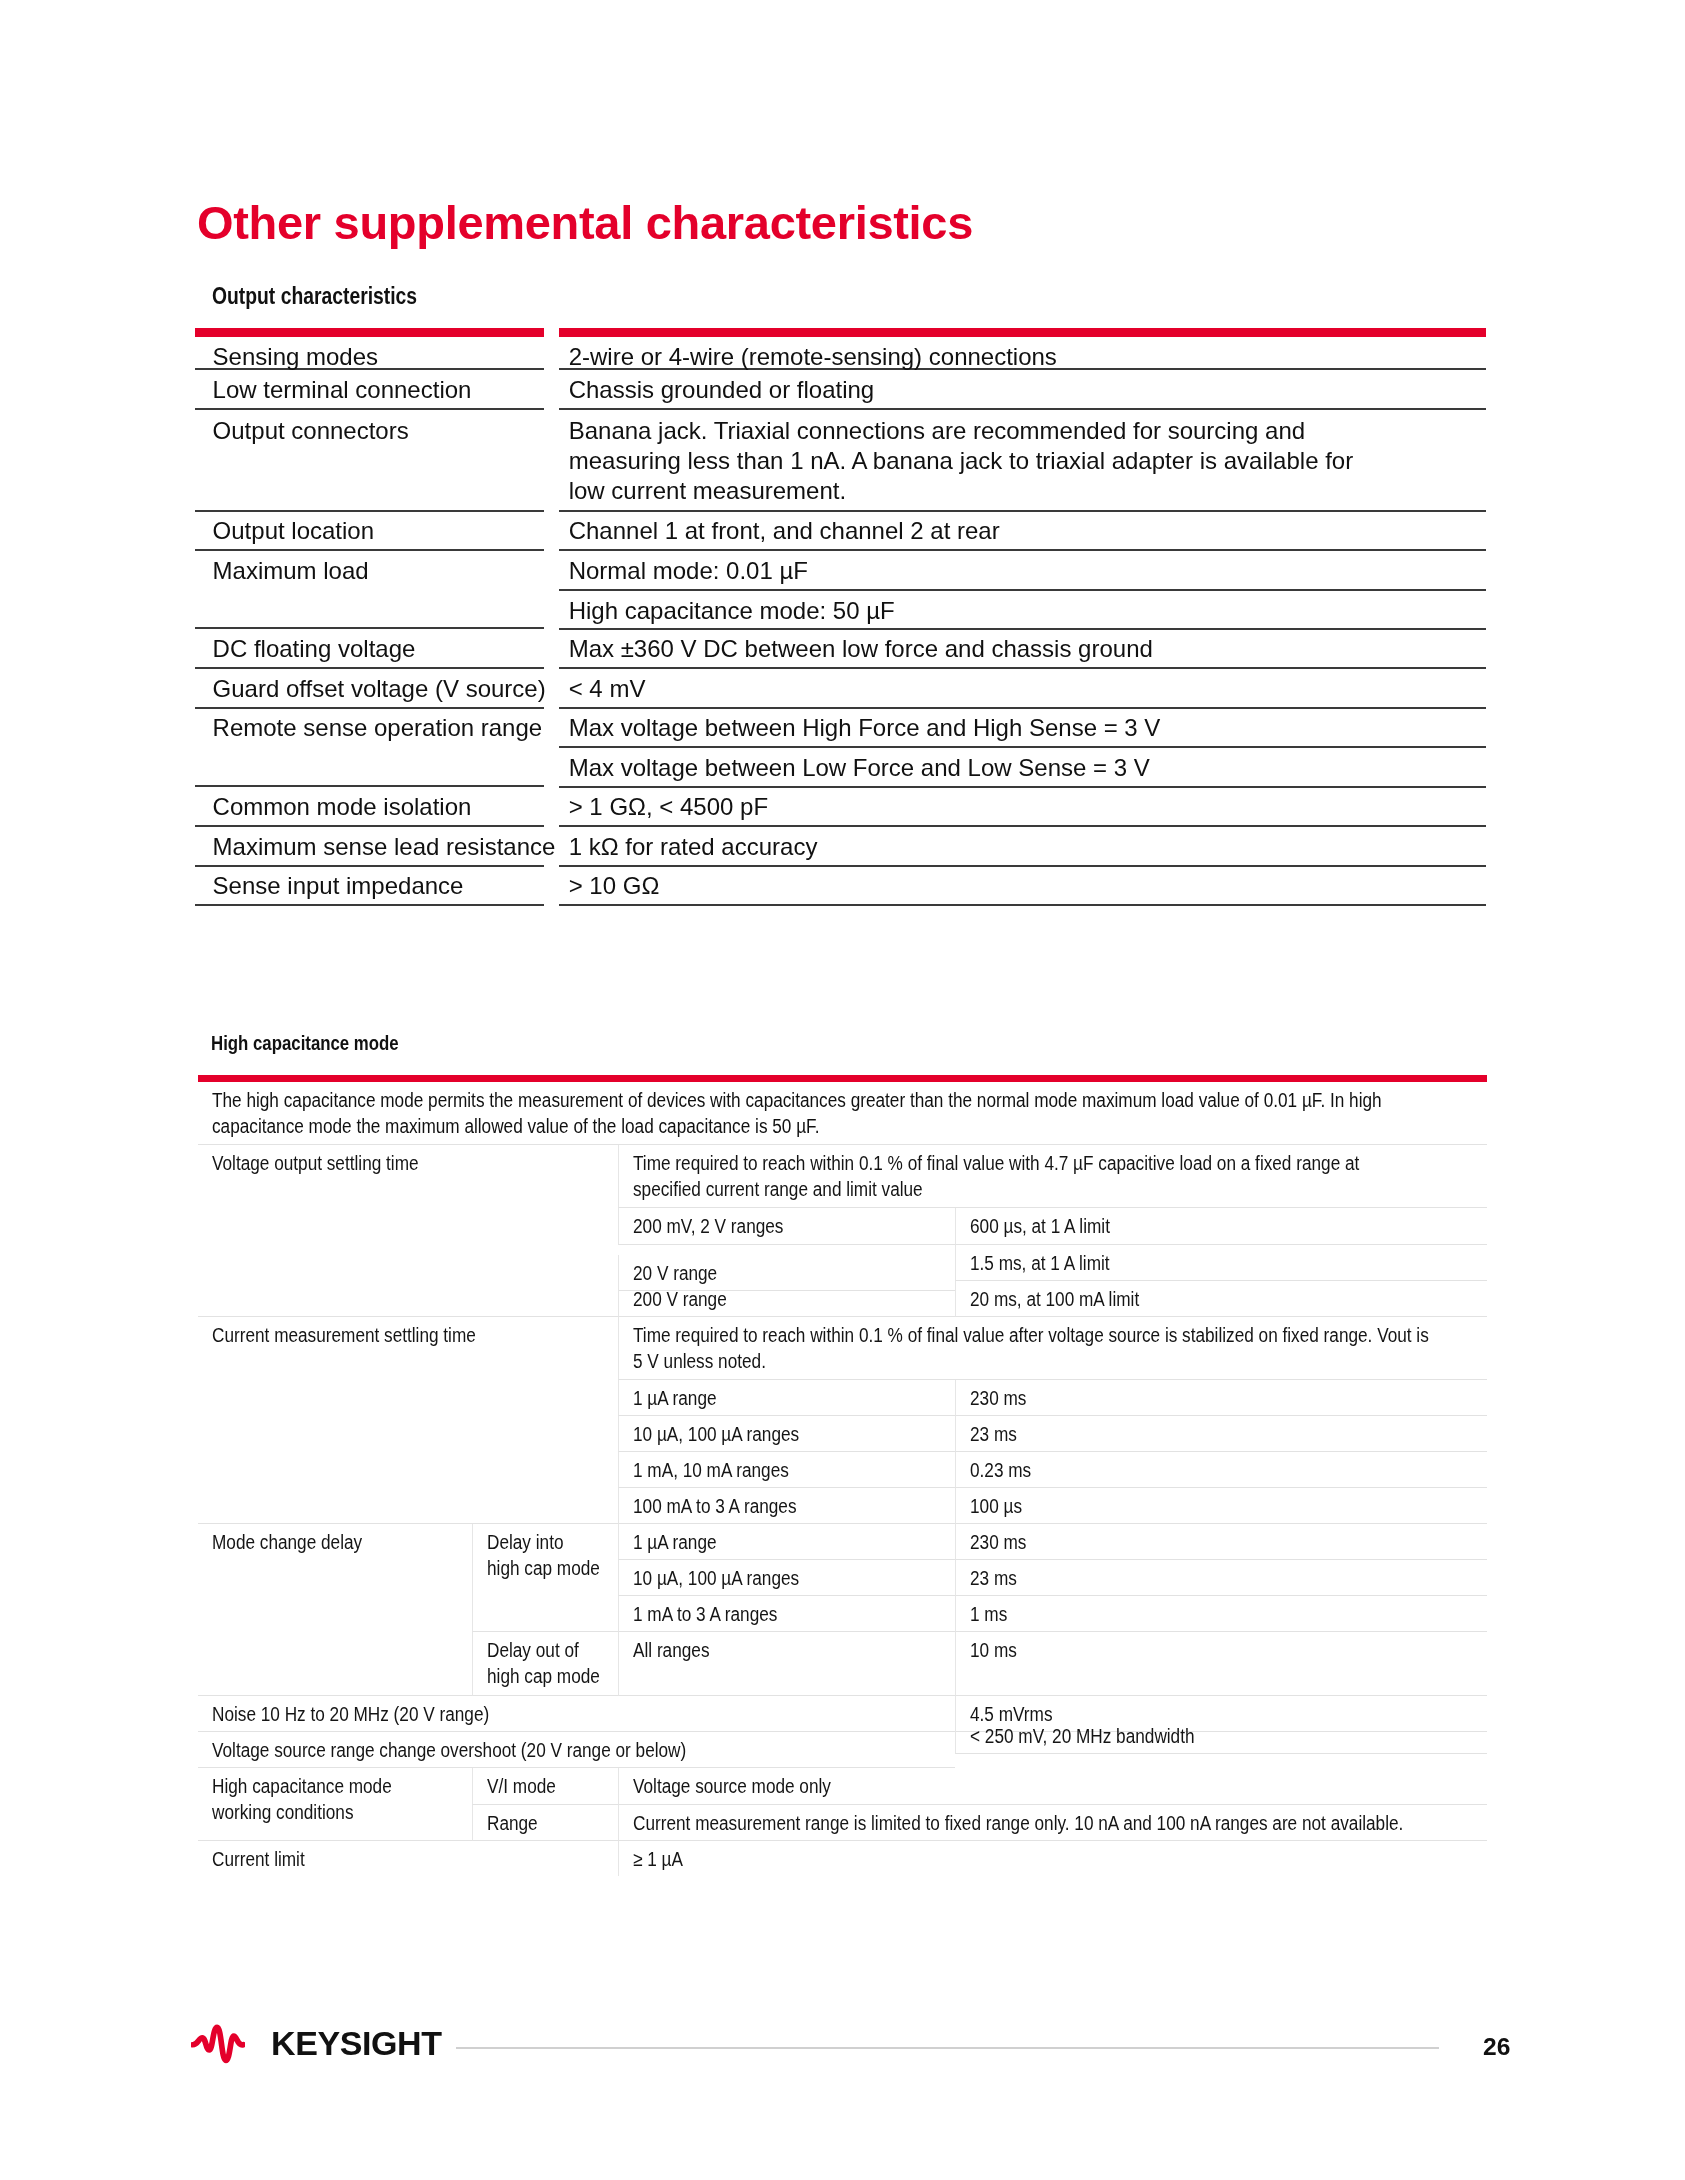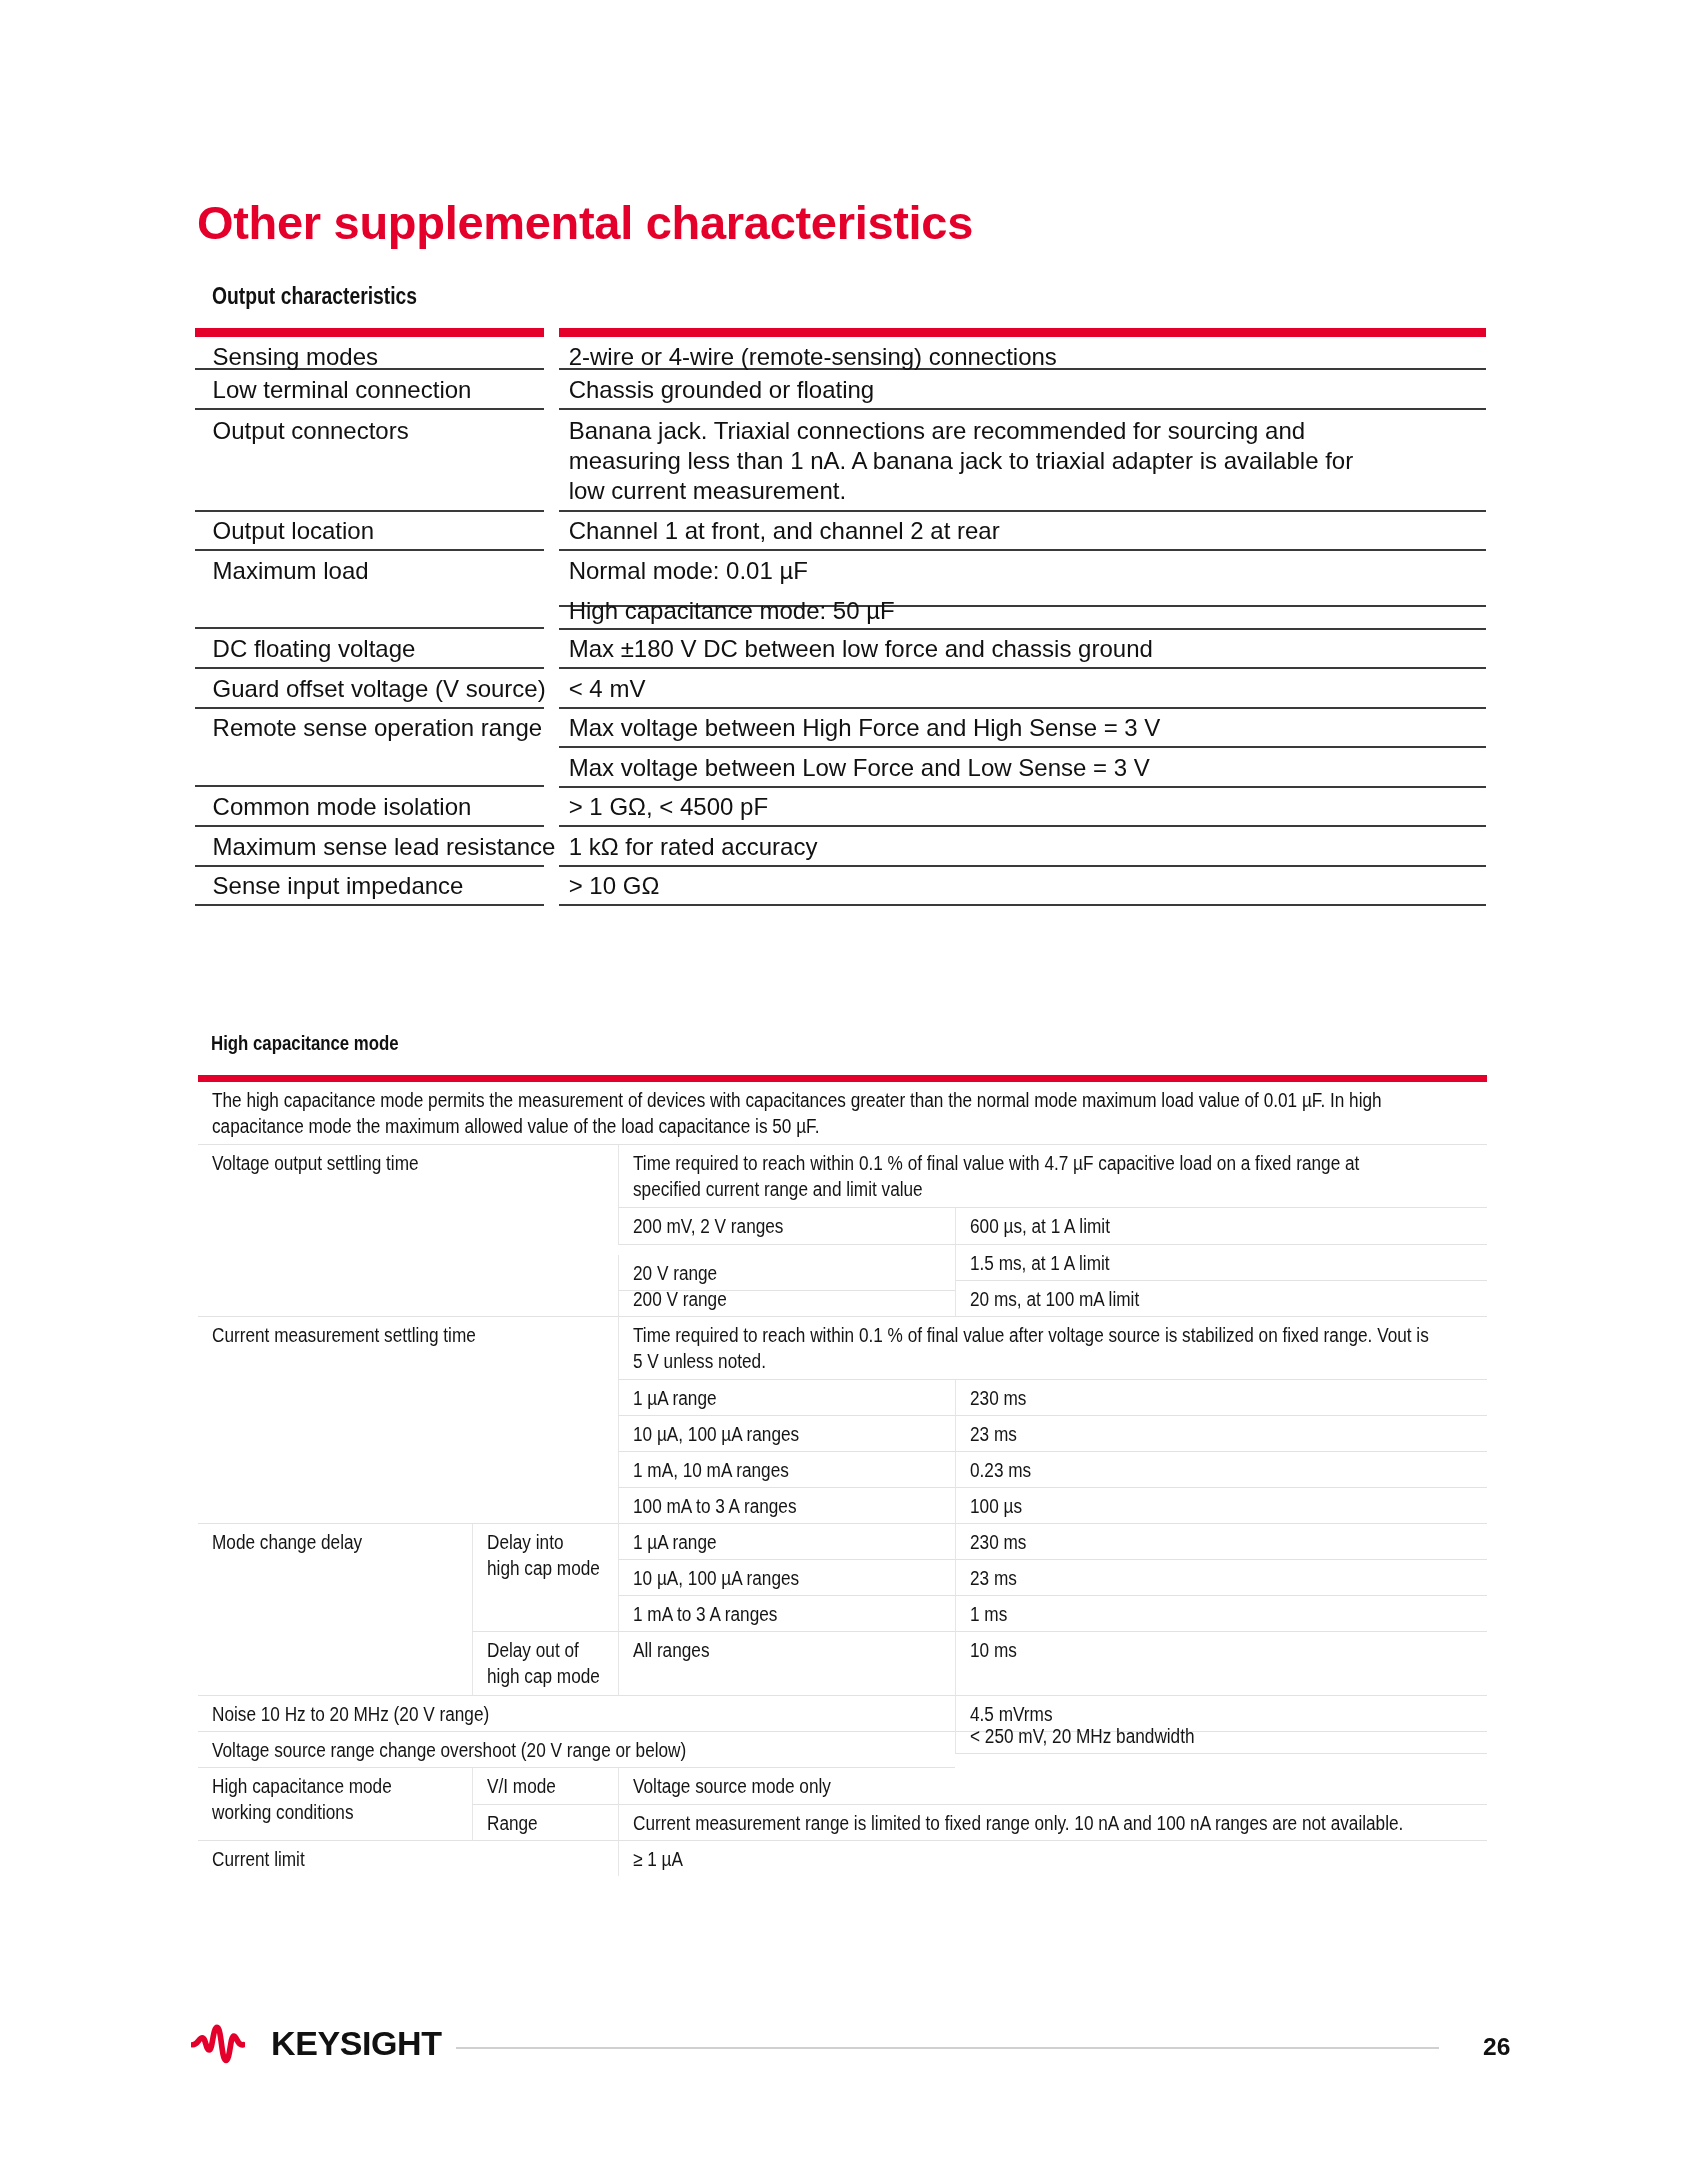--- a/index.html
+++ b/index.html
@@ -68,27 +68,27 @@
     </div>
   </div>
 
   <div class="oc-row" style="top:183px;">
     <div class="oc-cell left" style="height:40px;">Output location</div>
     <div class="oc-cell right" style="height:40px;">Channel 1 at front, and channel 2 at rear</div>
   </div>
 
   <div class="oc-row" style="top:223px;">
     <div class="oc-cell left" style="height:78px;">Maximum load</div>
-    <div class="oc-cell right" style="height:56px;">Normal mode: 0.01 µF</div>
+    <div class="oc-cell right" style="height:40px;">Normal mode: 0.01 µF</div>
     <div class="oc-cell right" style="top:40px; height:39px;">High capacitance mode: 50 µF</div>
   </div>
 
   <div class="oc-row" style="top:301px;">
     <div class="oc-cell left" style="height:40px;">DC floating voltage</div>
-    <div class="oc-cell right" style="height:40px;">Max ±180 V DC between low force and chassis ground</div>
+    <div class="oc-cell right" style="height:40px;">Max ±360 V DC between low force and chassis ground</div>
   </div>
 
   <div class="oc-row" style="top:341px;">
     <div class="oc-cell left" style="height:40px;">Guard offset voltage (V source)</div>
     <div class="oc-cell right" style="height:40px;">&lt; 4 mV</div>
   </div>
 
   <div class="oc-row" style="top:380px;">
     <div class="oc-cell left" style="height:79px;">Remote sense operation range</div>
     <div class="oc-cell right" style="height:40px;">Max voltage between High Force and High Sense = 3 V</div>

